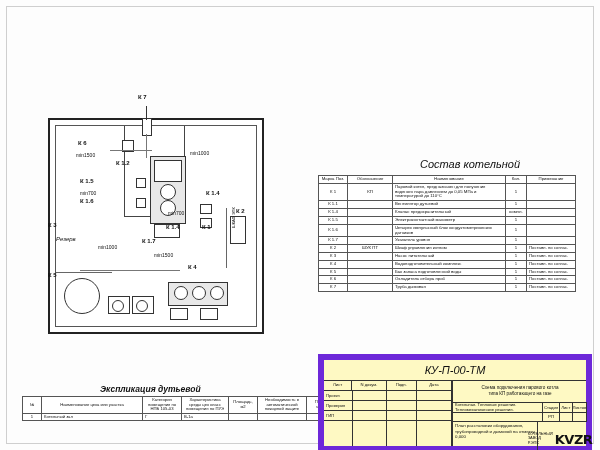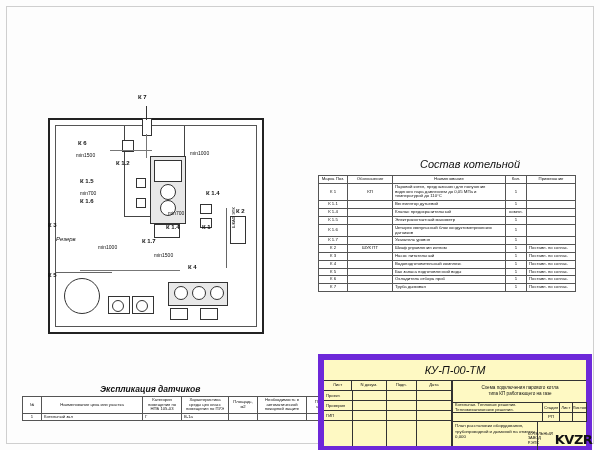--- a/index.html
+++ b/index.html
@@ -320,21 +320,21 @@
       <tr>
         <td class="c-mark">К 7</td>
         <td class="c-oboz"></td>
         <td class="c-name">Труба дымовая</td>
         <td class="c-kol">1</td>
         <td class="c-prim">Поставл. по соглас.</td>
       </tr>
     </tbody>
   </table>
 
-  <div class="expl-title">Экспликация датчиков</div>
+  <div class="expl-title">Экспликация дутьевой</div>
   <table class="expl">
     <thead>
       <tr>
         <th class="e-no">№</th>
         <th class="e-name">Наименование цеха или участка</th>
         <th class="e-kat">Категория помещения по НПБ 105-03</th>
         <th class="e-kat2">Характеристика среды цех класс помещения по ПУЭ</th>
         <th class="e-sq">Площадь, м2</th>
         <th class="e-need">Необходимость в автоматической пожарной защите</th>
         <th class="e-prim">Приме- чания</th>

